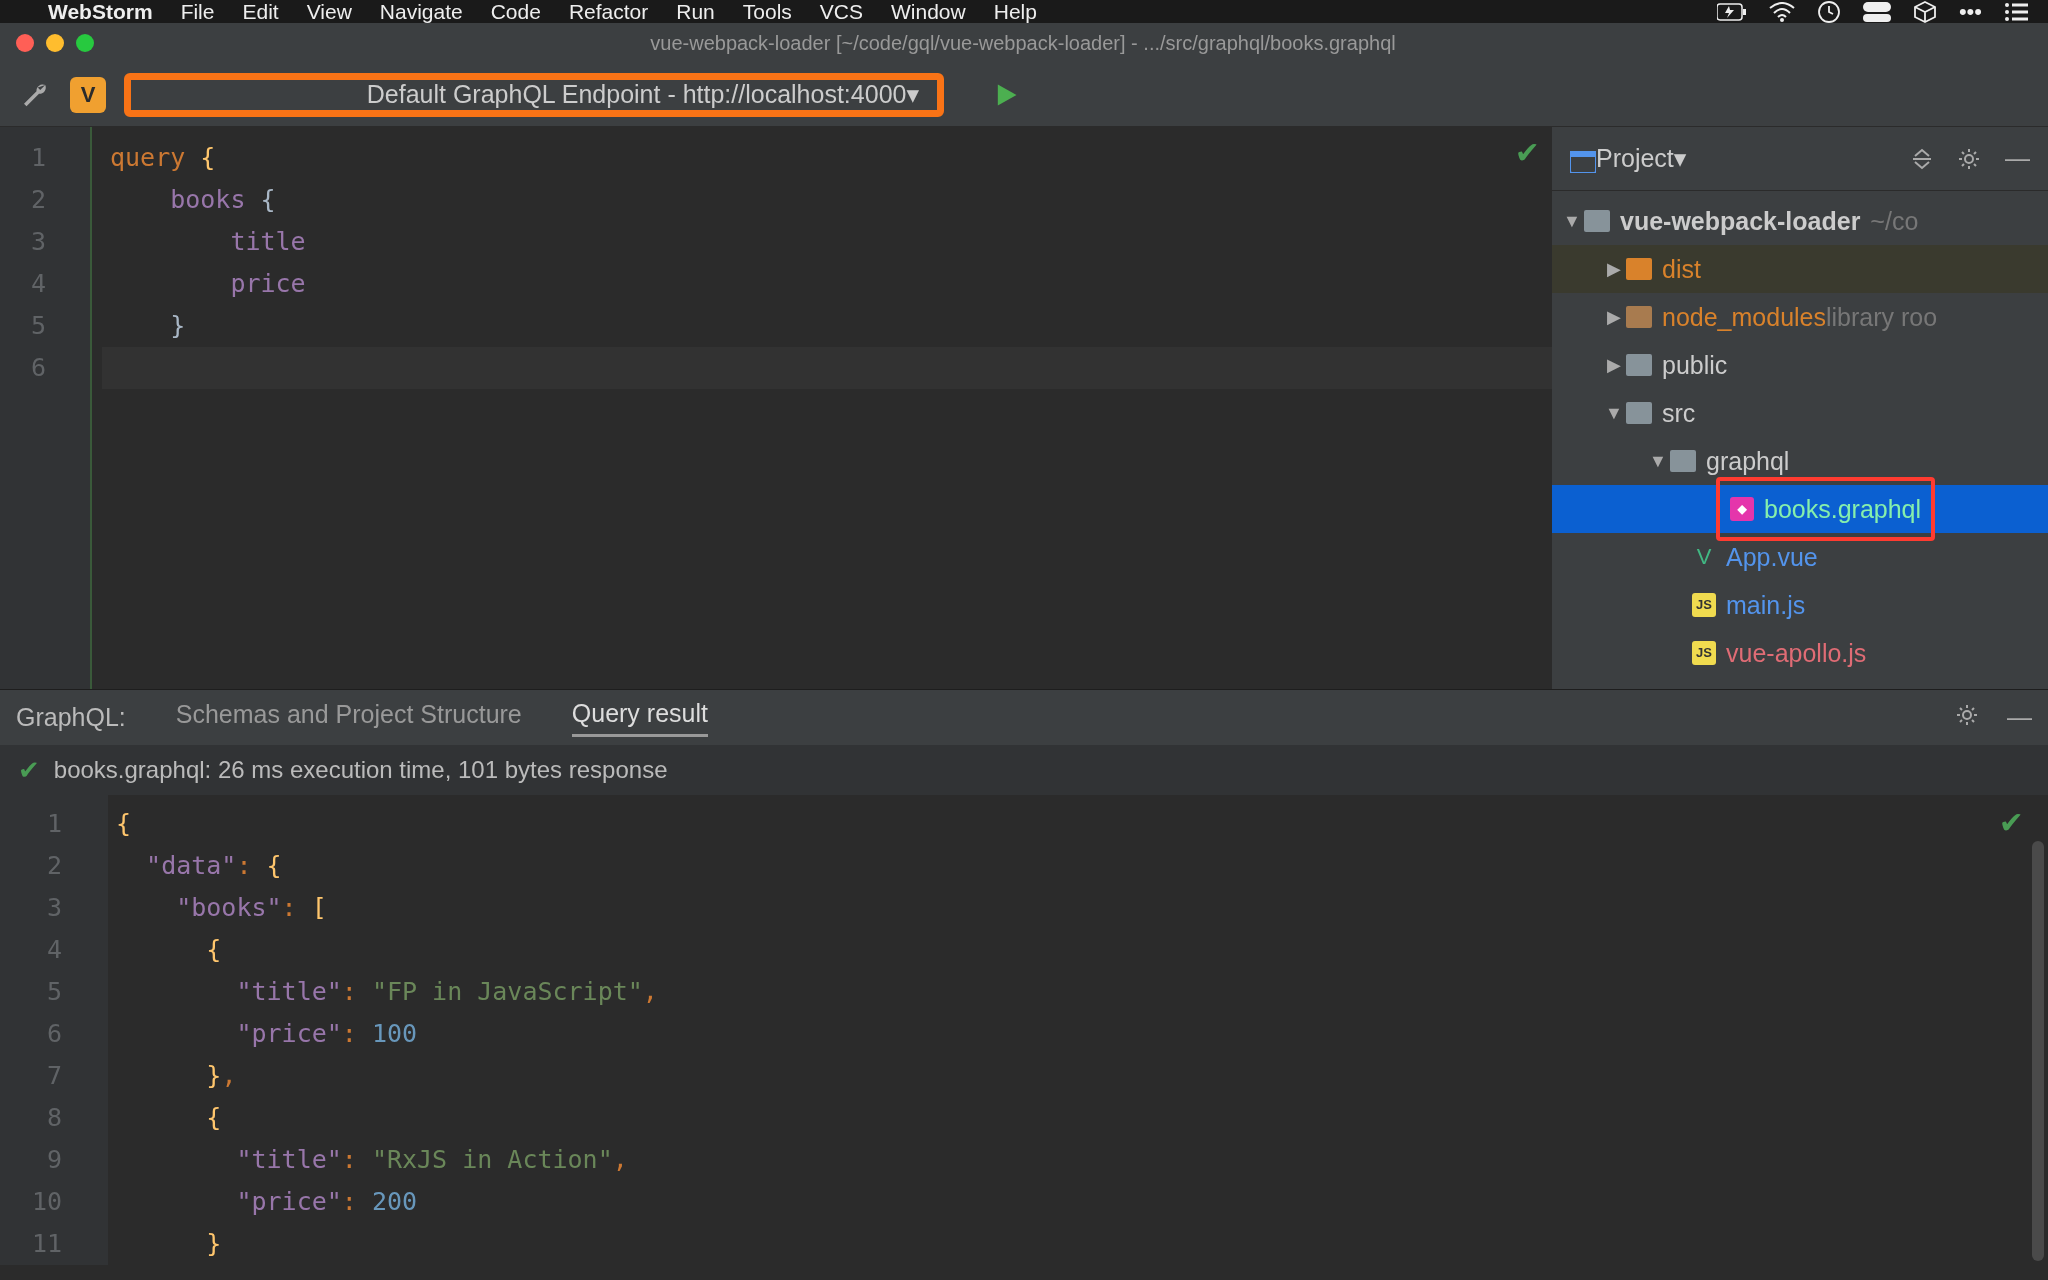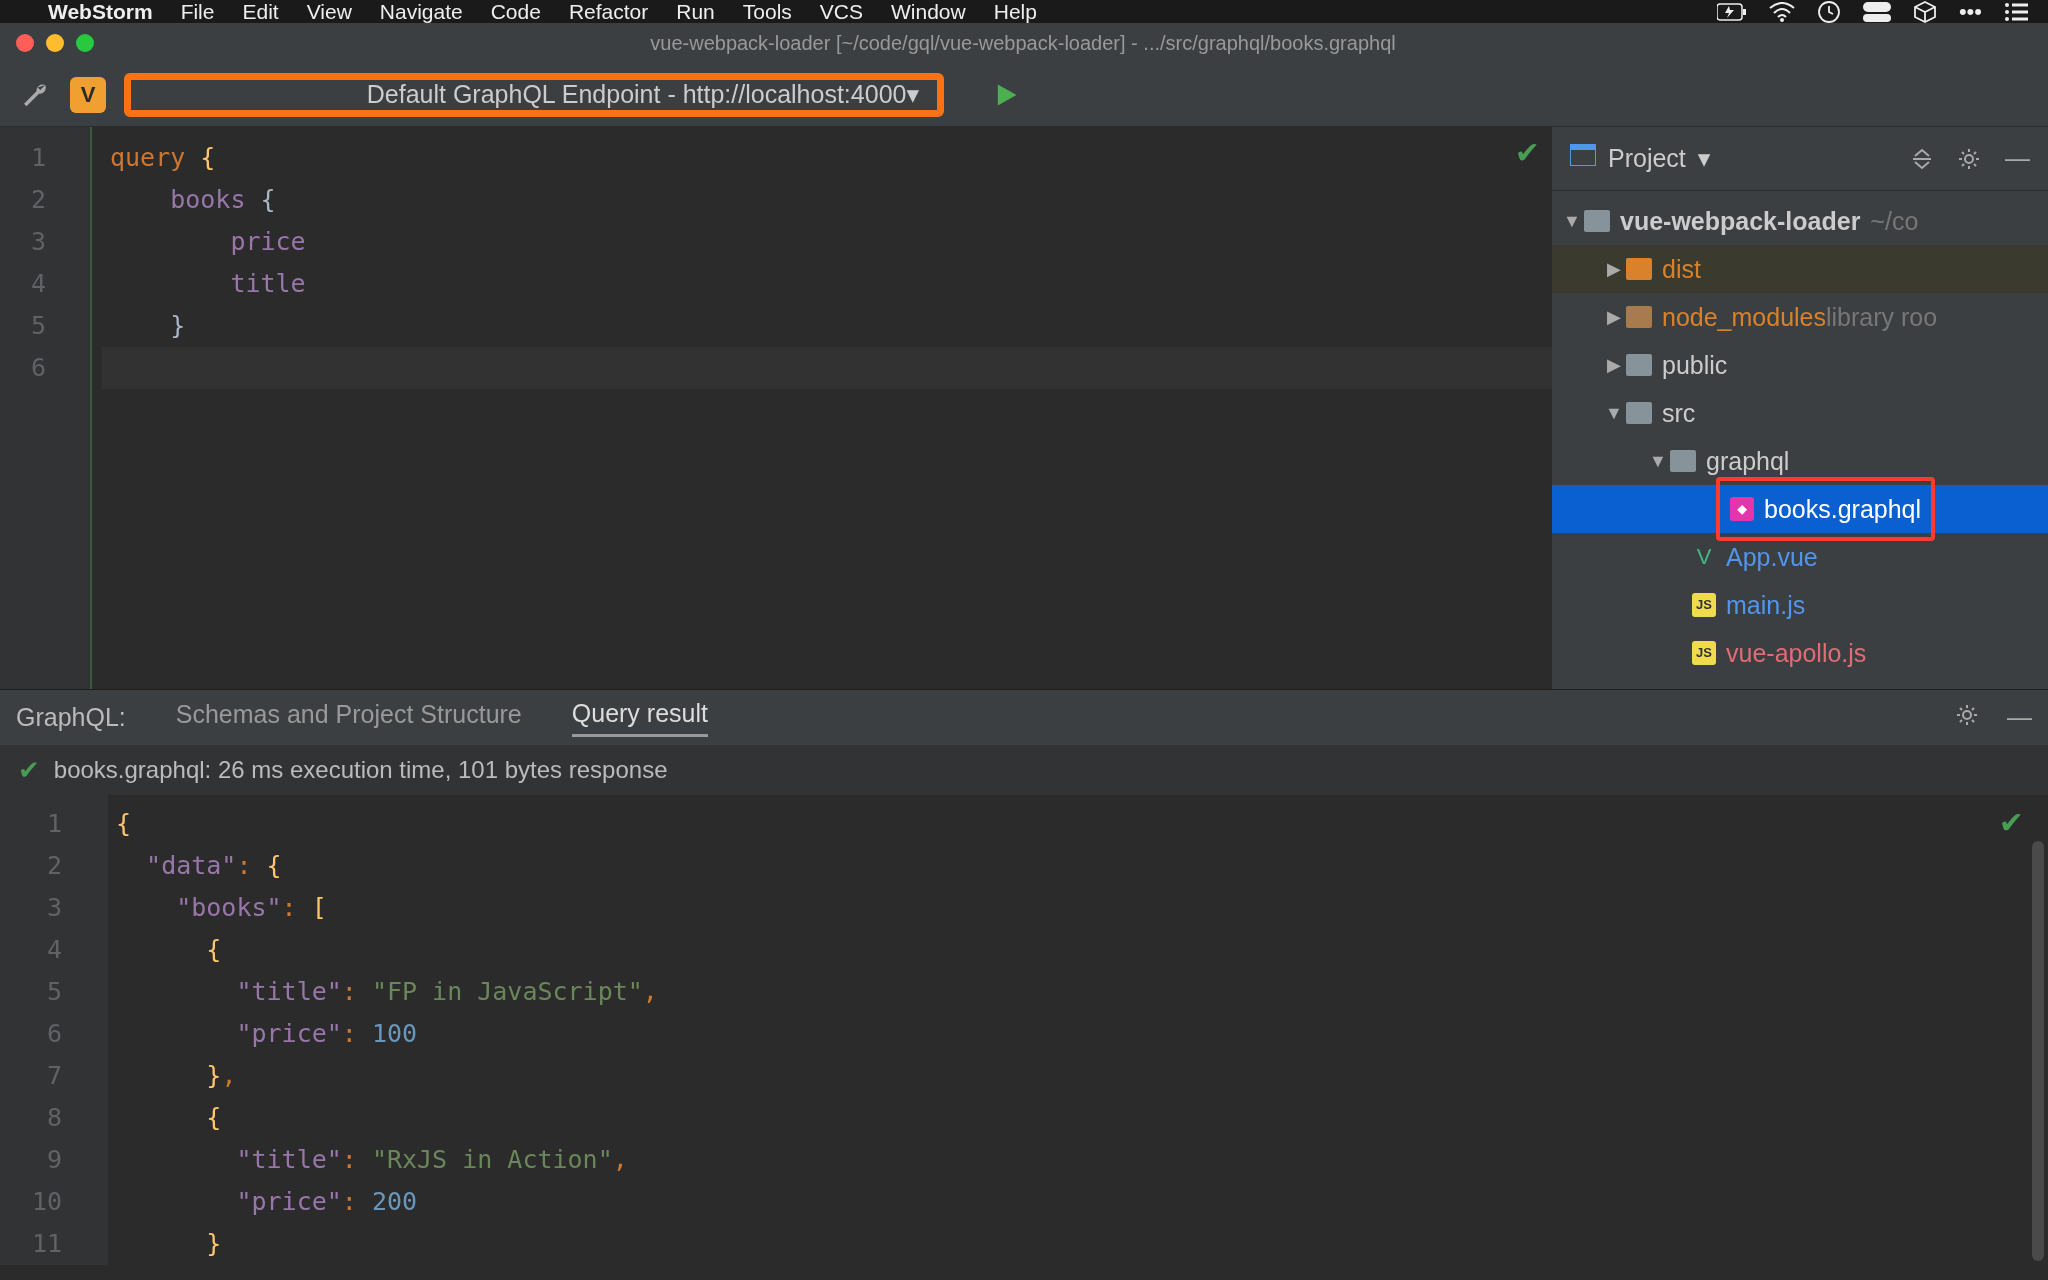--- a/index.html
+++ b/index.html
@@ -79,26 +79,26 @@
 .field { color: #9876aa; }
 .brace { color: #ffc66d; }
 .brace2 { color: #a9b7c6; }
 .check-top { position: absolute; right: 12px; top: 8px; color: #499c54; font-size: 30px; }
 .sidebar { width: 496px; background: #3c3f41; display: flex; flex-direction: column; }
 .sidebar-header {
   height: 64px; display: flex; align-items: center; padding: 0 18px;
   justify-content: space-between; color: #ccc; font-size: 25px;
   border-bottom: 1px solid #2b2b2b;
 }
-.sidebar-header-left { display: flex; align-items: flex-start; gap: 12px; }
+.sidebar-header-left { display: flex; align-items: flex-end; }
 .sidebar-header-icons { display: flex; gap: 24px; align-items: center; color: #aaa; }
 .tree { padding: 6px 0; font-size: 25px; line-height: 48px; overflow: hidden; }
 .tree-row { display: flex; align-items: center; height: 48px; white-space: nowrap; }
 .tree-row.selected { background: #0b60d1; color: #fff; }
-.tree-row.selected .fname { color: #ffffff; }
+.tree-row.selected .fname { color: #86efac; }
 .highlight-box { border: 4px solid #ff3b30; border-radius: 4px; }
 .arrow { width: 24px; text-align: center; color: #aaa; font-size: 18px; }
 .folder-icon { width: 26px; height: 22px; margin-right: 10px; border-radius: 2px; }
 .folder-icon.grey { background: #87939a; }
 .folder-icon.orange { background: #d9822b; }
 .file-icon { width: 24px; height: 24px; margin-right: 10px; display: inline-flex; align-items: center; justify-content: center; font-size: 16px; border-radius: 3px; }
 .file-icon.js { background: #f0db4f; color: #333; font-weight: 700; font-size: 13px; }
 .file-icon.gql { background: #e535ab; color: #fff; font-weight: 700; font-size: 12px; }
 .file-icon.vue { color: #41b883; font-size: 22px; }
 .fname { color: #ccc; }
@@ -235,22 +235,22 @@
         <div>4</div>
         <div>5</div>
         <div>6</div>
       </div>
     <div class="fold-gutter"></div>
     <div class="indent-guide"></div>
     <div class="code-area" id="code-area">
       <div class="current-line" style="top:220px;"></div>
     <div class="code-line"><span class="kw">query </span><span class="brace">{</span></div>
         <div class="code-line"><span class="field">    books </span><span class="brace2">{</span></div>
+        <div class="code-line"><span class="field">        title</span></div>
         <div class="code-line"><span class="field">        price</span></div>
-        <div class="code-line"><span class="field">        title</span></div>
         <div class="code-line"><span class="brace2">    }</span></div>
         <div class="code-line"><span class="brace">}</span></div>
       </div>
     <div class="check-top">✔</div>
   </div>
 
   <div class="sidebar">
     <div class="sidebar-header">
       <div class="sidebar-header-left">
         <span>

